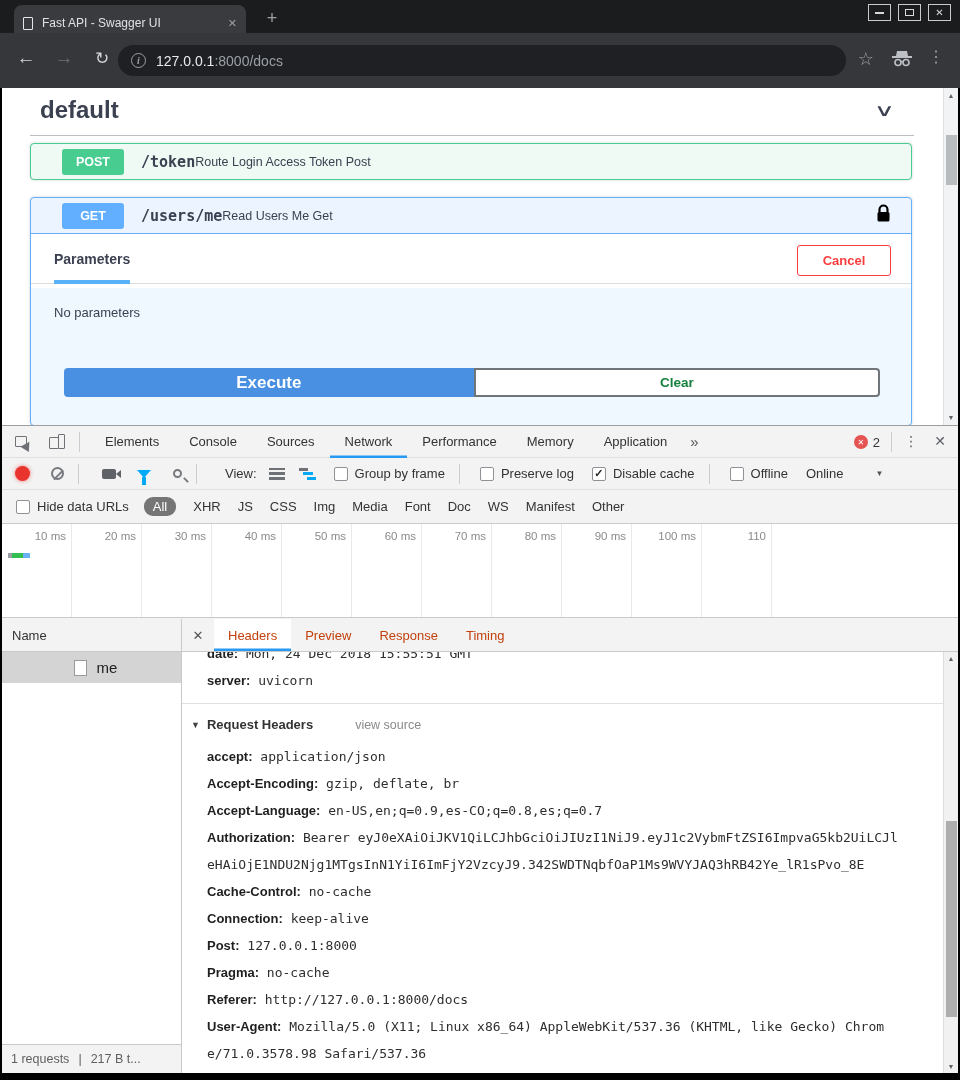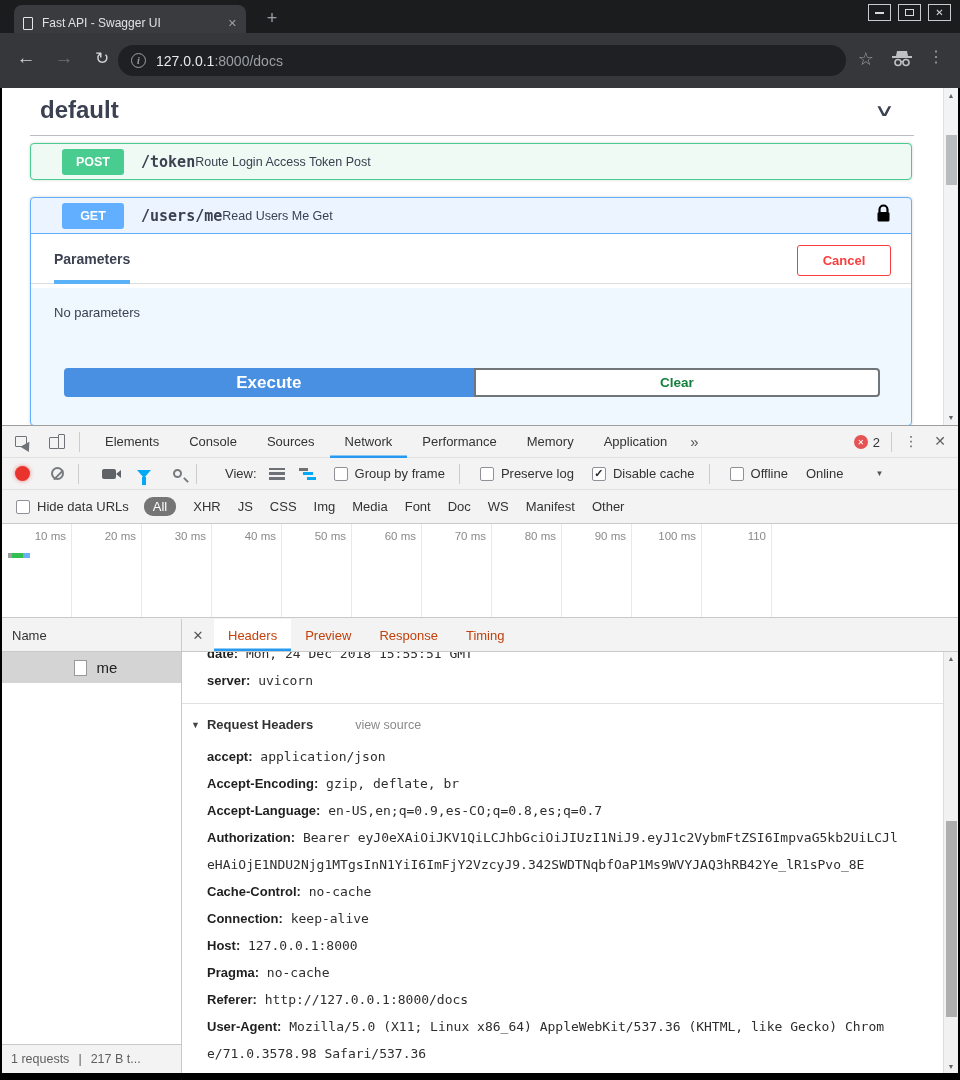--- a/index.html
+++ b/index.html
@@ -403,21 +403,21 @@
             <span class="req-title">Request Headers</span>
             <span class="view-source">view source</span>
           </div>
           <div class="req-list" id="reqList">
               <div class="hline"><span class="hname">accept:</span> <span class="hval">application/json</span></div>
               <div class="hline"><span class="hname">Accept-Encoding:</span> <span class="hval">gzip, deflate, br</span></div>
               <div class="hline"><span class="hname">Accept-Language:</span> <span class="hval">en-US,en;q=0.9,es-CO;q=0.8,es;q=0.7</span></div>
               <div class="hline"><span class="hname">Authorization:</span> <span class="hval">Bearer eyJ0eXAiOiJKV1QiLCJhbGciOiJIUzI1NiJ9.eyJ1c2VybmFtZSI6ImpvaG5kb2UiLCJleHAiOjE1NDU2Njg1MTgsInN1YiI6ImFjY2VzcyJ9.342SWDTNqbfOaP1Ms9WVYJAQ3hRB42Ye_lR1sPvo_8E</span></div>
               <div class="hline"><span class="hname">Cache-Control:</span> <span class="hval">no-cache</span></div>
               <div class="hline"><span class="hname">Connection:</span> <span class="hval">keep-alive</span></div>
-              <div class="hline"><span class="hname">Host:</span> <span class="hval">127.0.0.1:8000</span></div>
+              <div class="hline"><span class="hname">Post:</span> <span class="hval">127.0.0.1:8000</span></div>
               <div class="hline"><span class="hname">Pragma:</span> <span class="hval">no-cache</span></div>
               <div class="hline"><span class="hname">Referer:</span> <span class="hval">http://127.0.0.1:8000/docs</span></div>
               <div class="hline"><span class="hname">User-Agent:</span> <span class="hval">Mozilla/5.0 (X11; Linux x86_64) AppleWebKit/537.36 (KHTML, like Gecko) Chrome/71.0.3578.98 Safari/537.36</span></div>
             </div>
         </div>
         <div class="rp-scroll">
           <span class="sb-arrow up" style="top:3px;">▲</span>
           <div class="rp-thumb"></div>
           <span class="sb-arrow down" style="bottom:3px;">▼</span>
         </div>

